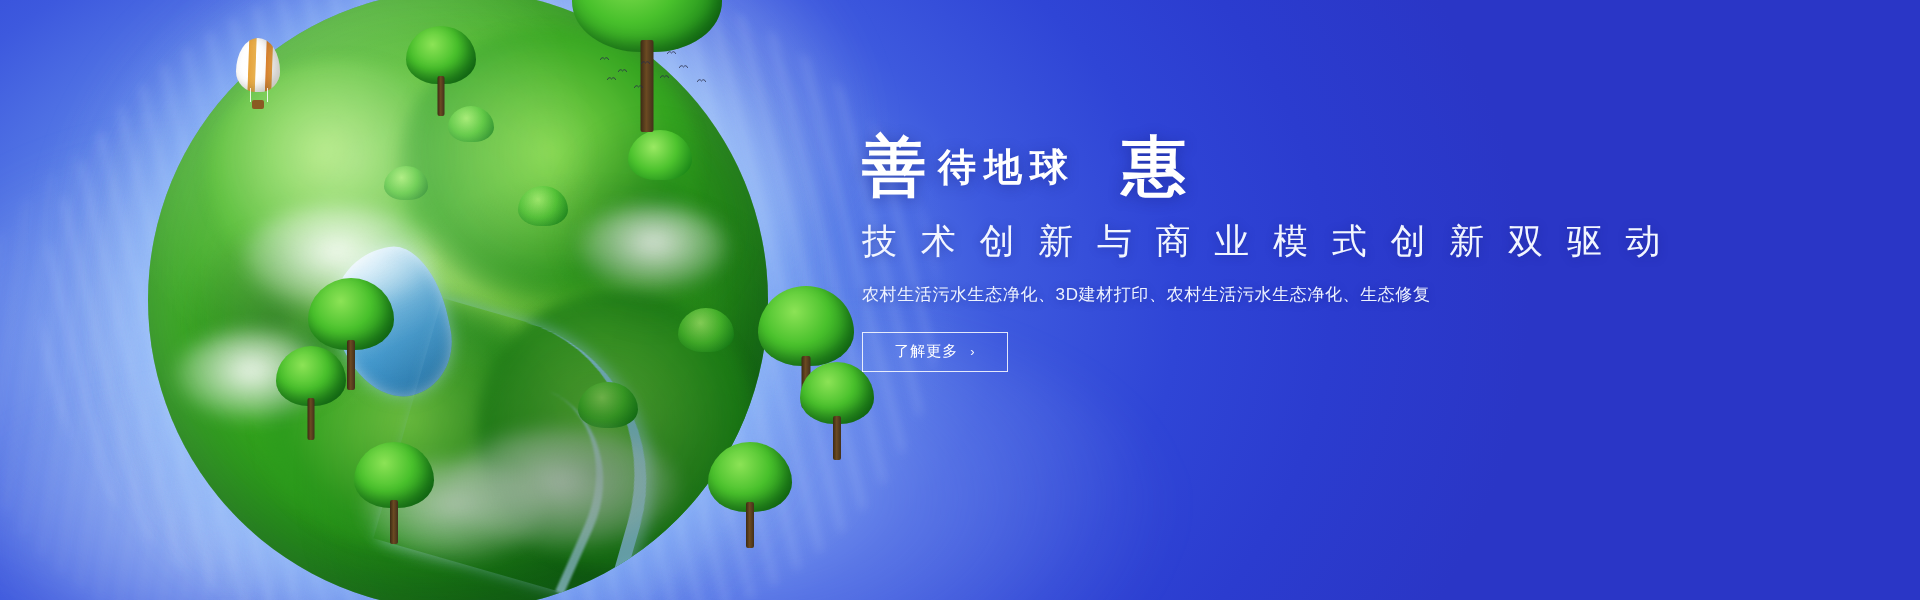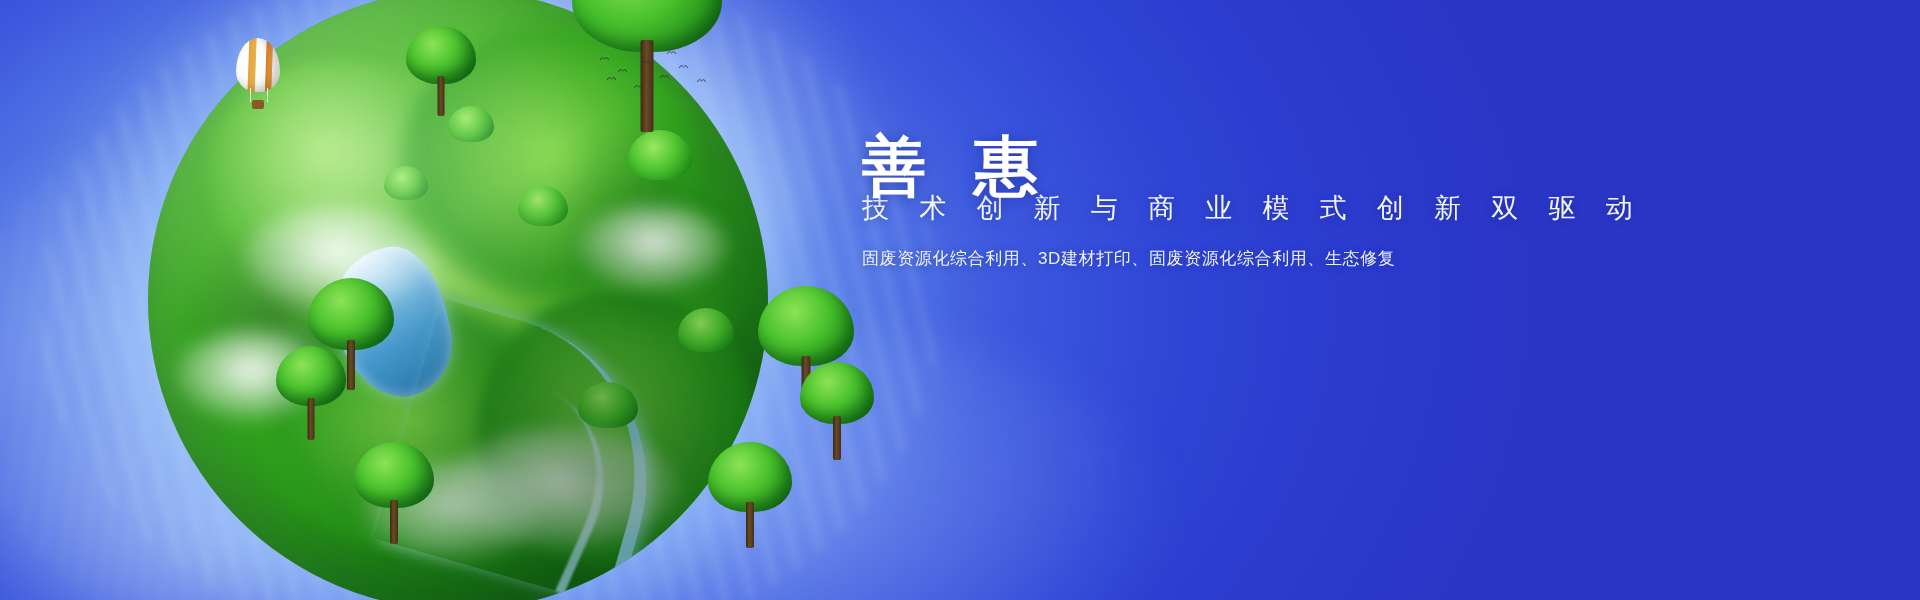--- a/index.html
+++ b/index.html
@@ -175,24 +175,24 @@
     font-size:64px;line-height:1;font-weight:700;letter-spacing:2px;
     position:relative;top:4px;
   }
   .hl-small{
     font-family:"DejaVu Serif","Liberation Serif",serif;
     font-size:38px;line-height:1;font-weight:700;letter-spacing:8px;
     padding:0 0 8px 10px;
   }
   .hl-gap{display:inline-block;width:46px;}
   .subtitle{
-    font-size:27px;letter-spacing:7px;font-weight:400;line-height:1.2;
+    margin-top:26px;
+    font-size:35px;letter-spacing:7px;font-weight:400;line-height:1.2;
     color:#f2f6ff;white-space:nowrap;
     text-shadow:0 1px 10px rgba(20,30,120,.4);
-    font-family:Liberation Mono, monospace;
   }
   .desc{
     margin-top:20px;
     font-size:17px;letter-spacing:.6px;line-height:1.5;color:#eef3ff;
     white-space:nowrap;
     text-shadow:0 1px 8px rgba(20,30,120,.4);
   }
   .cta{
     margin-top:24px;
     display:inline-flex;align-items:center;justify-content:center;gap:12px;
@@ -331,23 +331,28 @@
   <div class="bird" style="left:667px;top:50px;">
       <svg width="9" height="5" viewBox="0 0 9 5">
         <path d="M0 4 Q2.2 0 4.5 3 Q6.8 0 9 4" stroke="#2a2f4a" stroke-width="1" fill="none"></path>
       </svg>
     </div>
 
   <div class="content">
 
     <div class="headline">
       <span class="hl-big">善</span>
+      <span class="hl-small">待地球</span>
       <span class="hl-gap"></span>
       <span class="hl-big">惠</span>
     </div>
 
     <div class="subtitle">技 术 创 新 与 商 业 模 式 创 新 双 驱 动</div>
 
-    <div class="desc">固废资源化综合利用、3D建材打印、固废资源化综合利用、生态修复</div>
-
+    <div class="desc">农村生活污水生态净化、3D建材打印、农村生活污水生态净化、生态修复</div>
+
+    <div class="cta">
+      <span>了解更多</span>
+      <span class="chev">›</span>
+    </div>
 
   </div>
 </div>
 
 </body></html>

